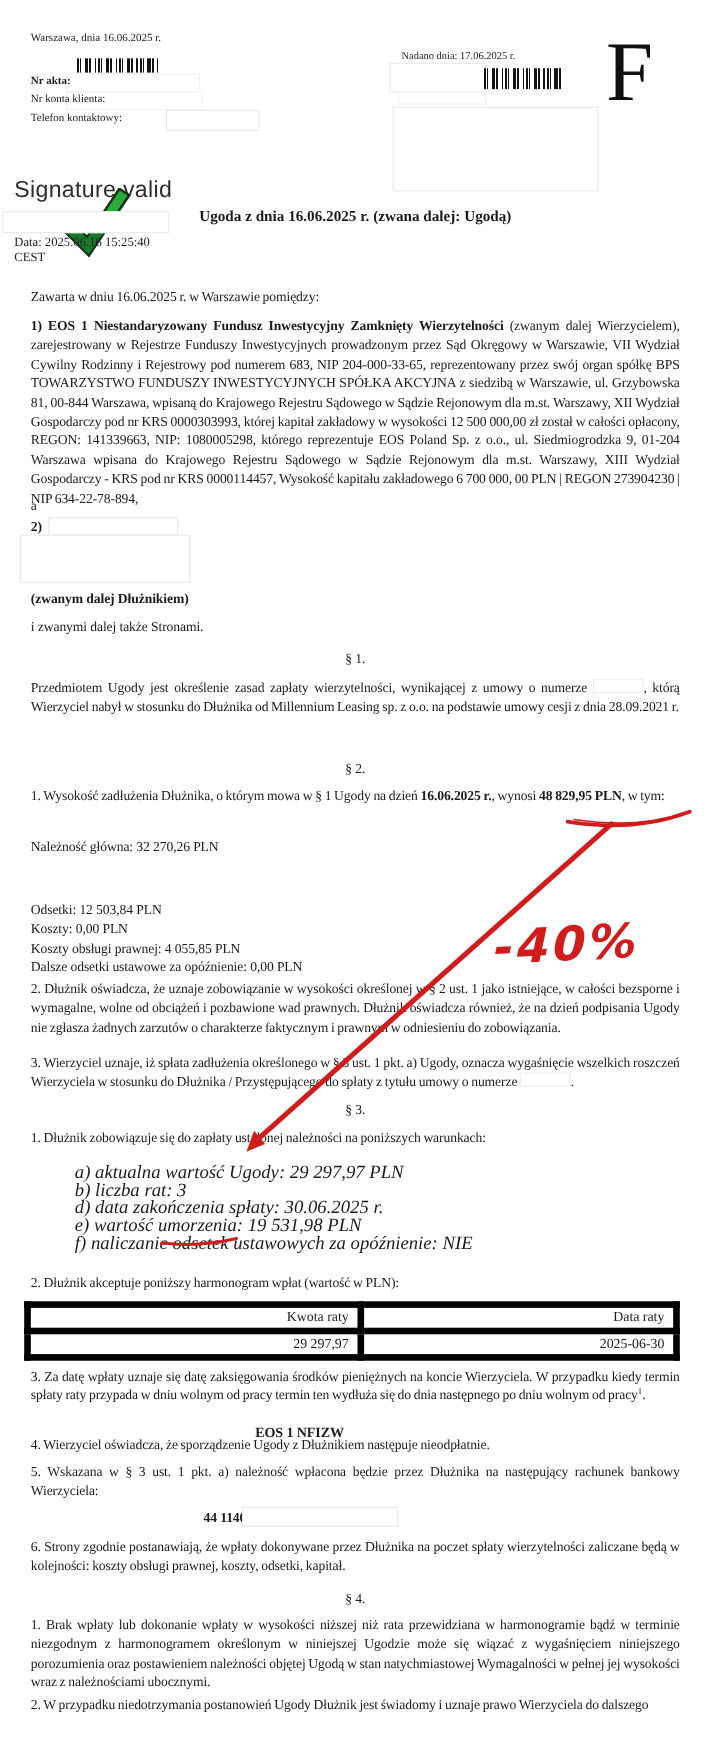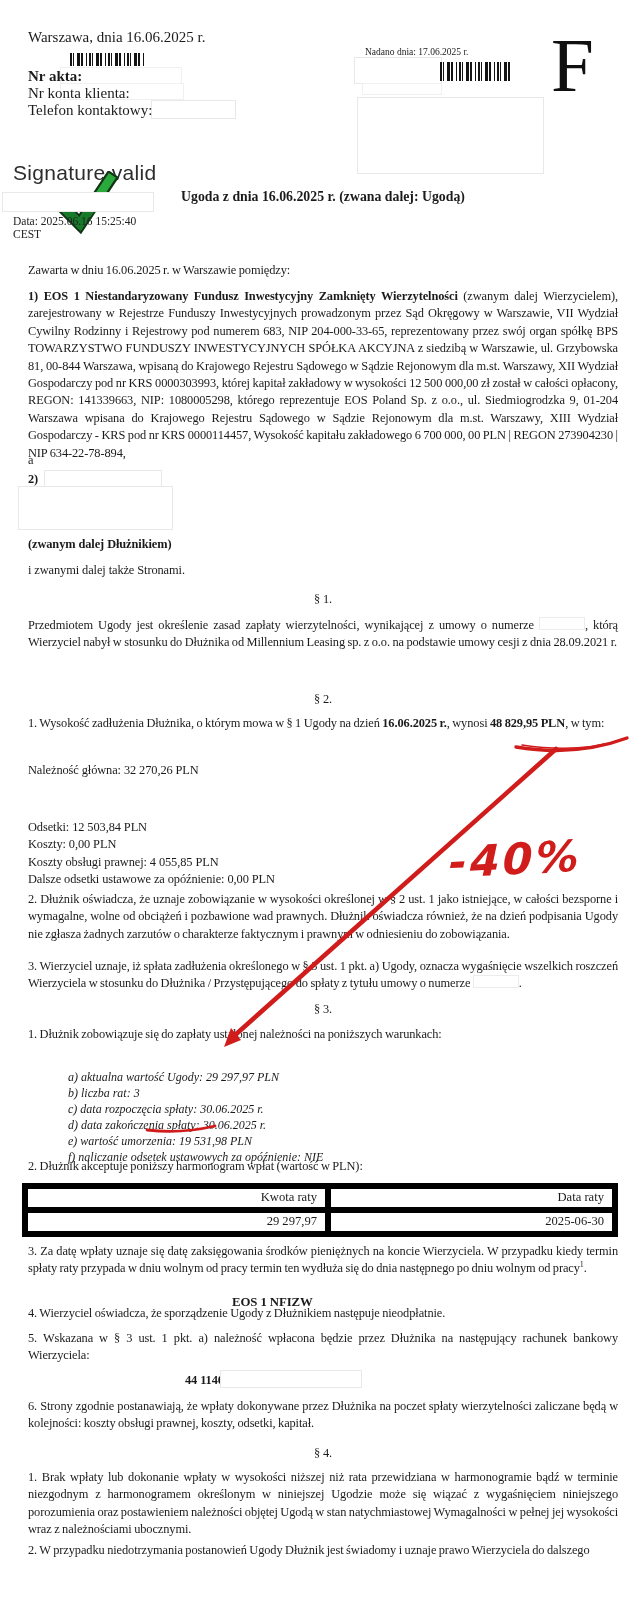--- a/index.html
+++ b/index.html
@@ -21,35 +21,35 @@
     display:inline-block;width:44px;height:11px;background:#fff;
     border:1px solid #ececec;vertical-align:-1px;
   }
   .barcode{
     background:repeating-linear-gradient(90deg,
       #141414 0 2px,#fff 2px 3px,#141414 3px 4px,#fff 4px 7px,
       #141414 7px 10px,#fff 10px 11px,#141414 11px 13px,#fff 13px 16px,
       #141414 16px 17px,#fff 17px 19px);
     z-index:3;
   }
-  .hdr-label{font-size:15px;}
+  .hdr-label{font-size:10px;}
   .sig-status{
     font-family:"Liberation Sans", sans-serif;font-size:21px;color:#2d2d2d;
     letter-spacing:0.3px;z-index:1;
   }
   .sig-date{font-size:11.5px;line-height:12.5px;color:#222;z-index:1;}
   .corner-letter{font-size:77px;line-height:70px;color:#101010;}
   .title{font-size:13.8px;font-weight:bold;}
   .sched{border-collapse:collapse;width:596px;z-index:1;}
   .sched td{
     border:6px solid #000000;font-size:12.6px;line-height:15px;
     padding:1px 8px 2px;text-align:right;background:#fff;
   }
   .sched td.c1{width:281px;}
-  .terms{font-style:italic;font-size:12px;line-height:15.9px;margin-top:12px;}
+  .terms{font-style:italic;font-size:17px;line-height:15.9px;}
   .overlay{position:absolute;left:0;top:0;z-index:6;pointer-events:none;}
   .discount{
     font-family:"DejaVu Sans", sans-serif;font-style:italic;font-weight:700;
     font-size:43px;letter-spacing:3px;z-index:6;
     transform:rotate(-3deg) skewX(-4deg);
   }
   sup{font-size:8px;line-height:0;}
 </style>
 </head>
 <body>
@@ -125,21 +125,20 @@
   <div class="abs par" style="left:28px;top:958px;">
     <span>3. Wierzyciel uznaje, iż spłata zadłużenia określonego w § 3 ust. 1 pkt. a) Ugody, oznacza wygaśnięcie wszelkich roszczeń Wierzyciela w stosunku do Dłużnika / Przystępującego do spłaty z tytułu umowy o numerze</span>
     <span class="redact-inline"></span><span>.</span>
   </div>
 
   <div class="abs line ctr" style="left:28px;top:1001px;">§ 3.</div>
   <div class="abs par" style="left:28px;top:1026px;">1. Dłużnik zobowiązuje się do zapłaty ustalonej należności na poniższych warunkach:</div>
   <div class="abs terms" style="left:68px;top:1058px;">
     <div>a) aktualna wartość Ugody: 29 297,97 PLN</div>
     <div>b) liczba rat: 3</div>
-    <div>c) data rozpoczęcia spłaty: 30.06.2025 r.</div>
     <div>d) data zakończenia spłaty: 30.06.2025 r.</div>
     <div><span>e) wartość umorzenia: </span><span>19 531,98 PLN</span></div>
     <div>f) naliczanie odsetek ustawowych za opóźnienie: NIE</div>
   </div>
   <div class="abs par" style="left:28px;top:1158px;">2. Dłużnik akceptuje poniższy harmonogram wpłat (wartość w PLN):</div>
 
   <table class="sched abs" style="left:22px;top:1183px;">
     <tbody>
         <tr>
       <td class="c1">Kwota raty</td>

